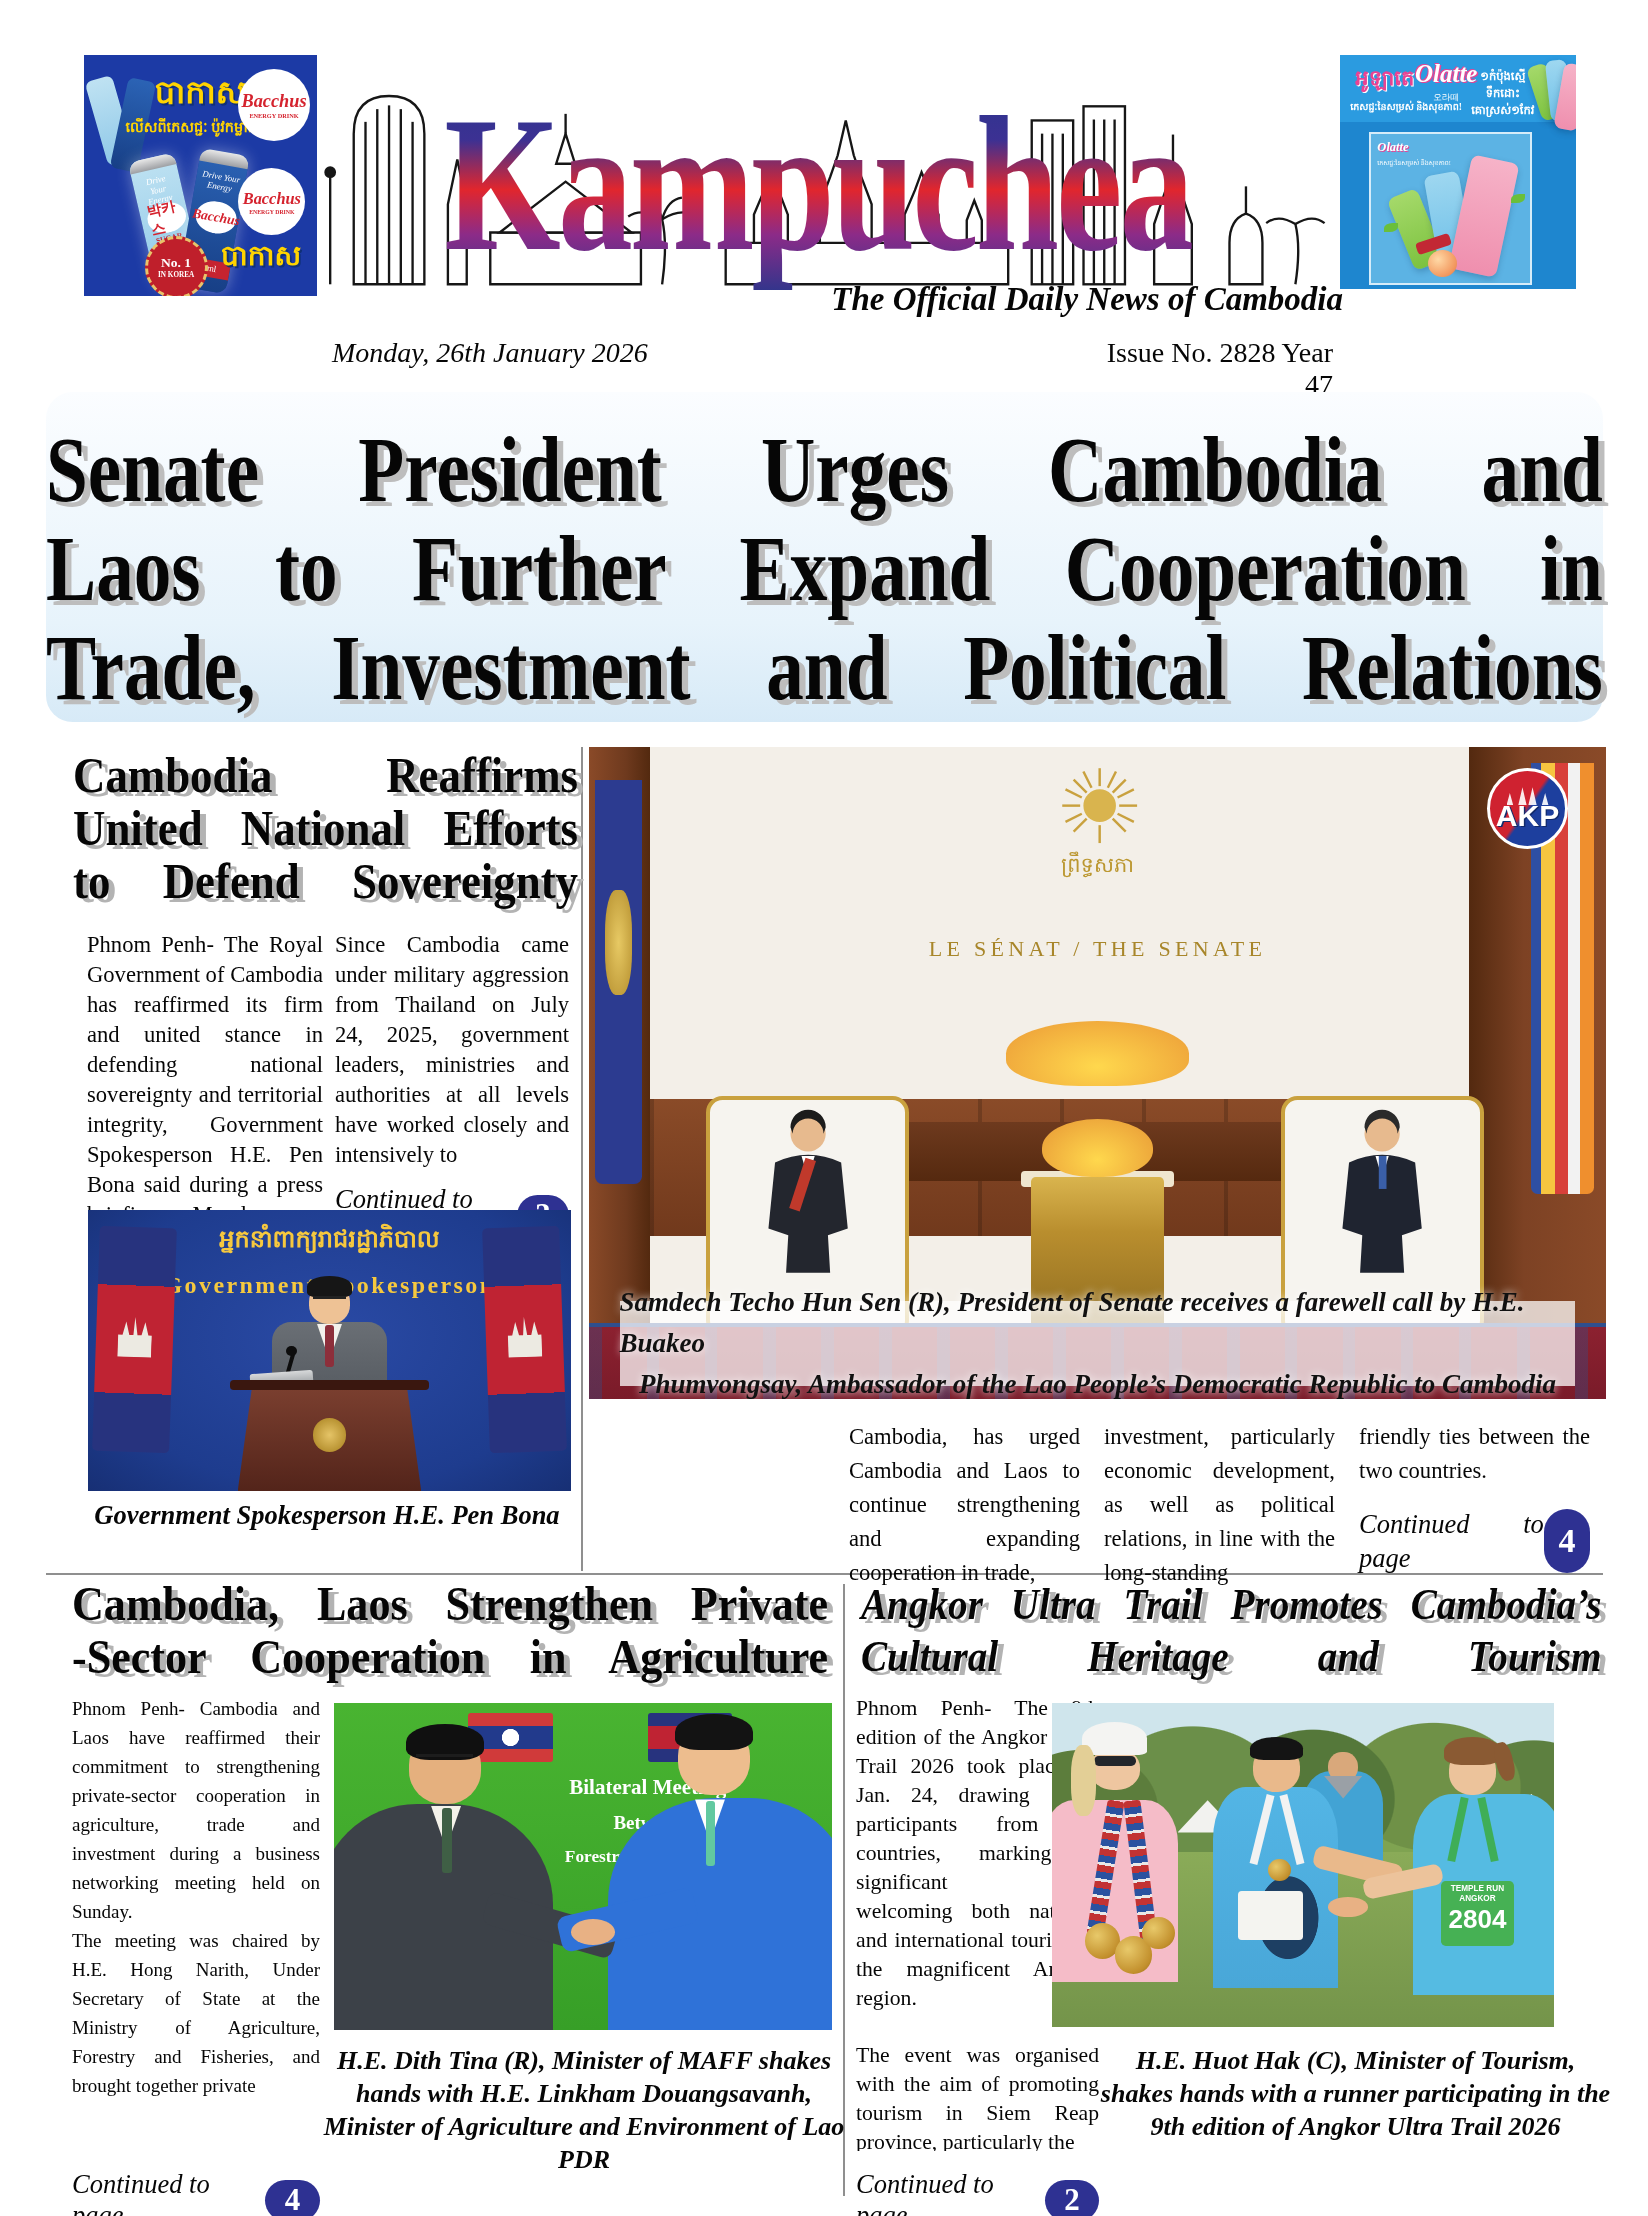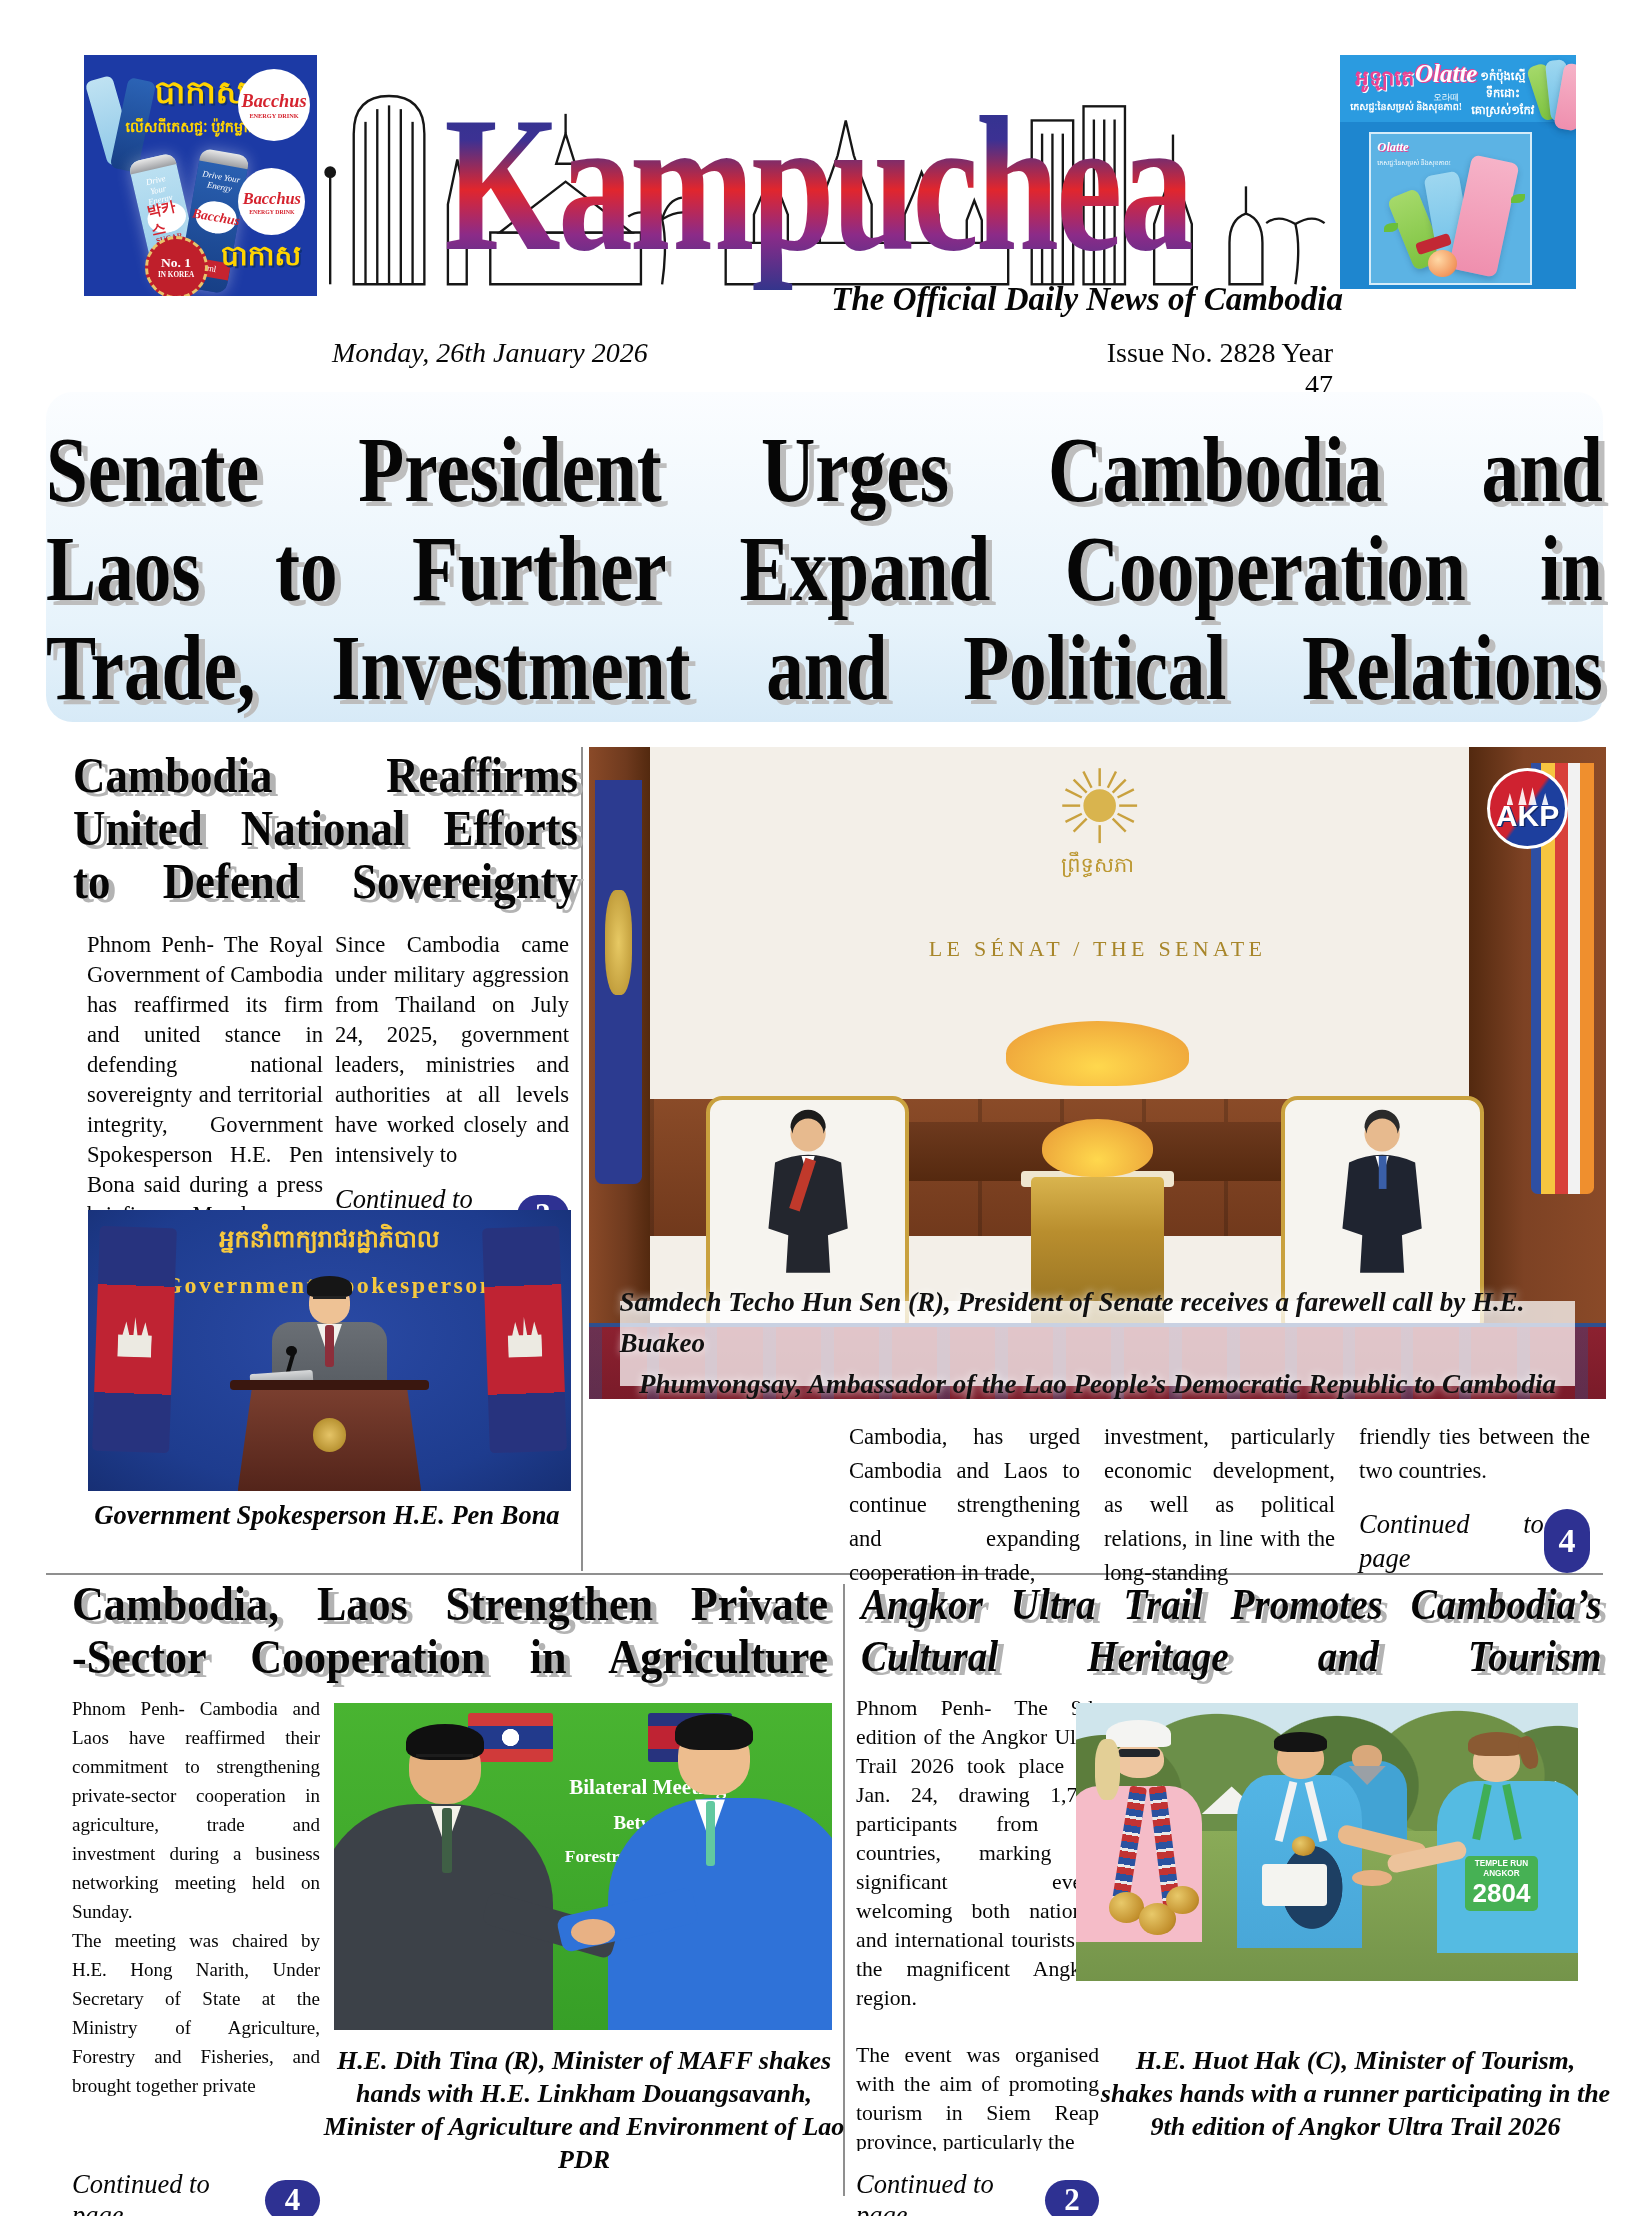--- a/index.html
+++ b/index.html
@@ -184,21 +184,21 @@
   .bl-man-r{left:55%;top:29%;width:49%;height:72%;background:#2f72d8;border-radius:44% 42% 0 0;}
   .bl-head-r{left:69%;top:6%;width:14.5%;height:22%;background:#edbd8e;border-radius:46%;}
   .bl-hair-r{left:68.4%;top:3.5%;width:15.7%;height:11%;background:#131313;border-radius:50% 50% 30% 30%;}
   .bl-shirt-r{left:72.5%;top:29.5%;width:6%;height:13%;background:#fff;clip-path:polygon(0 0,100% 0,50% 100%);}
   .bl-tie-r{left:74.6%;top:30%;width:2%;height:20%;background:#62c9a0;border-radius:2.9px;}
   .bl-arm-l{left:30%;top:63%;width:27%;height:10%;background:#3c4148;border-radius:9.6px;transform:rotate(16deg);}
   .bl-arm-r{left:45%;top:61%;width:28%;height:11%;background:#2f72d8;border-radius:9.6px;transform:rotate(-13deg);}
   .bl-hands{left:47.5%;top:66%;width:9%;height:8%;background:#e8b184;border-radius:50%;}
 
   
-  .trail-photo{left:1076px;top:1703px;width:502px;height:278px;background:#7fa351;}
+  .trail-photo{left:1052px;top:1703px;width:502px;height:324px;background:#7fa351;}
   .tr-sky{left:0;top:0;width:100%;height:32%;background:#cfe5ec;}
   .tr-trees{left:0;top:0;width:100%;height:54%;
      background-image:radial-gradient(ellipse 125px 96px at 6% 60%,#5c7d3c 60%,transparent 61%),
                       radial-gradient(ellipse 144px 106px at 28% 50%,#6b8f49 60%,transparent 61%),
                       radial-gradient(ellipse 135px 115px at 52% 55%,#55783a 60%,transparent 61%),
                       radial-gradient(ellipse 144px 106px at 76% 48%,#6f9147 60%,transparent 61%),
                       radial-gradient(ellipse 125px 106px at 96% 58%,#5d8040 60%,transparent 61%);}
   .tr-grass{left:0;top:46%;width:100%;height:54%;background:linear-gradient(#8aab58,#74944a);}
   .tr-tent{background:#f2f2ef;clip-path:polygon(0 100%,50% 0,100% 100%);}
   .tr-tent-l{left:25%;top:30%;width:12%;height:10%;}

